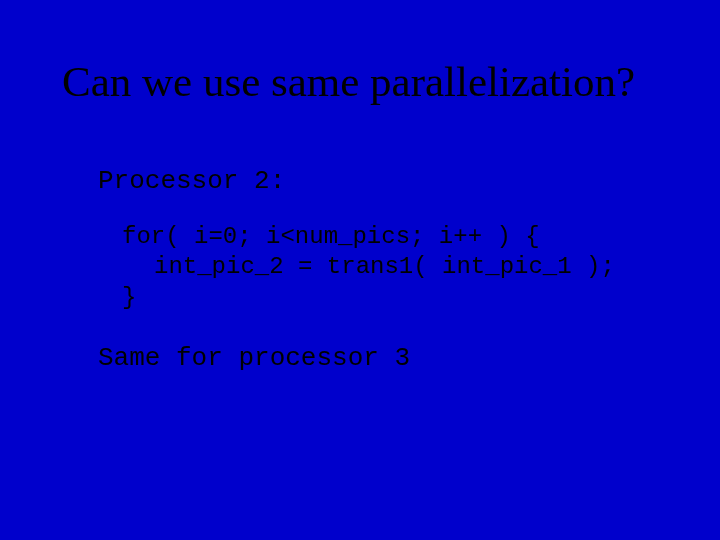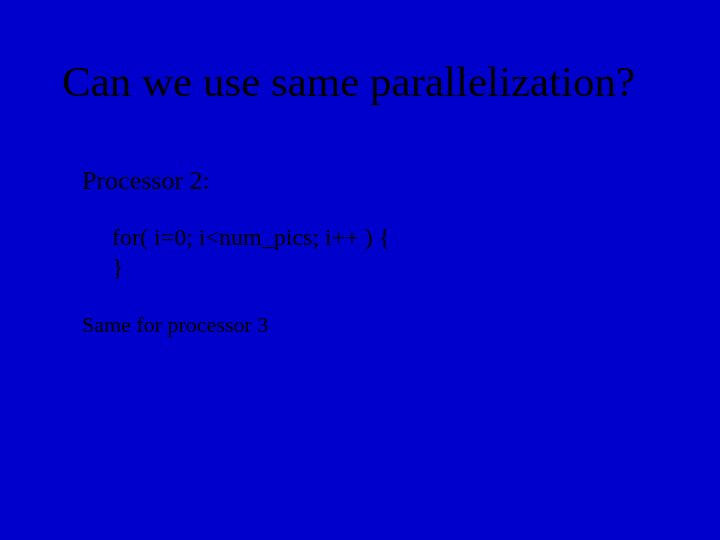--- a/index.html
+++ b/index.html
@@ -22,47 +22,49 @@
     position: absolute;
     top: 58px;
     left: 62px;
     right: 40px;
     font-size: 43px;
     line-height: 1.1;
   }
   .body {
     position: absolute;
     top: 165px;
-    left: 82px;
+    left: 98px;
     right: 60px;
     font-size: 26px;
     line-height: 1.25;
+    font-family: Liberation Mono, monospace;
   }
   .subhead {
     margin-bottom: 24px;
   }
   .code {
-    margin-left: 30px;
+    margin-left: 24px;
     font-size: 24px;
     line-height: 1.28;
     margin-bottom: 28px;
   }
   .code .indent {
     padding-left: 32px;
   }
   .footer-line {
-    font-size: 22px;
+    font-size: 26px;
   }
 </style>
 </head>
 <body>
 
 <div class="slide">
   <div class="title">Can we use same parallelization?</div>
   <div class="body">
     <div class="subhead">Processor 2:</div>
     <div class="code">
       <div>for( i=0; i&lt;num_pics; i++ ) {</div>
+      <div class="indent">int_pic_2 = trans1( int_pic_1 );</div>
       <div>}</div>
     </div>
     <div class="footer-line">Same for processor 3</div>
   </div>
 </div>
 
 </body></html>

